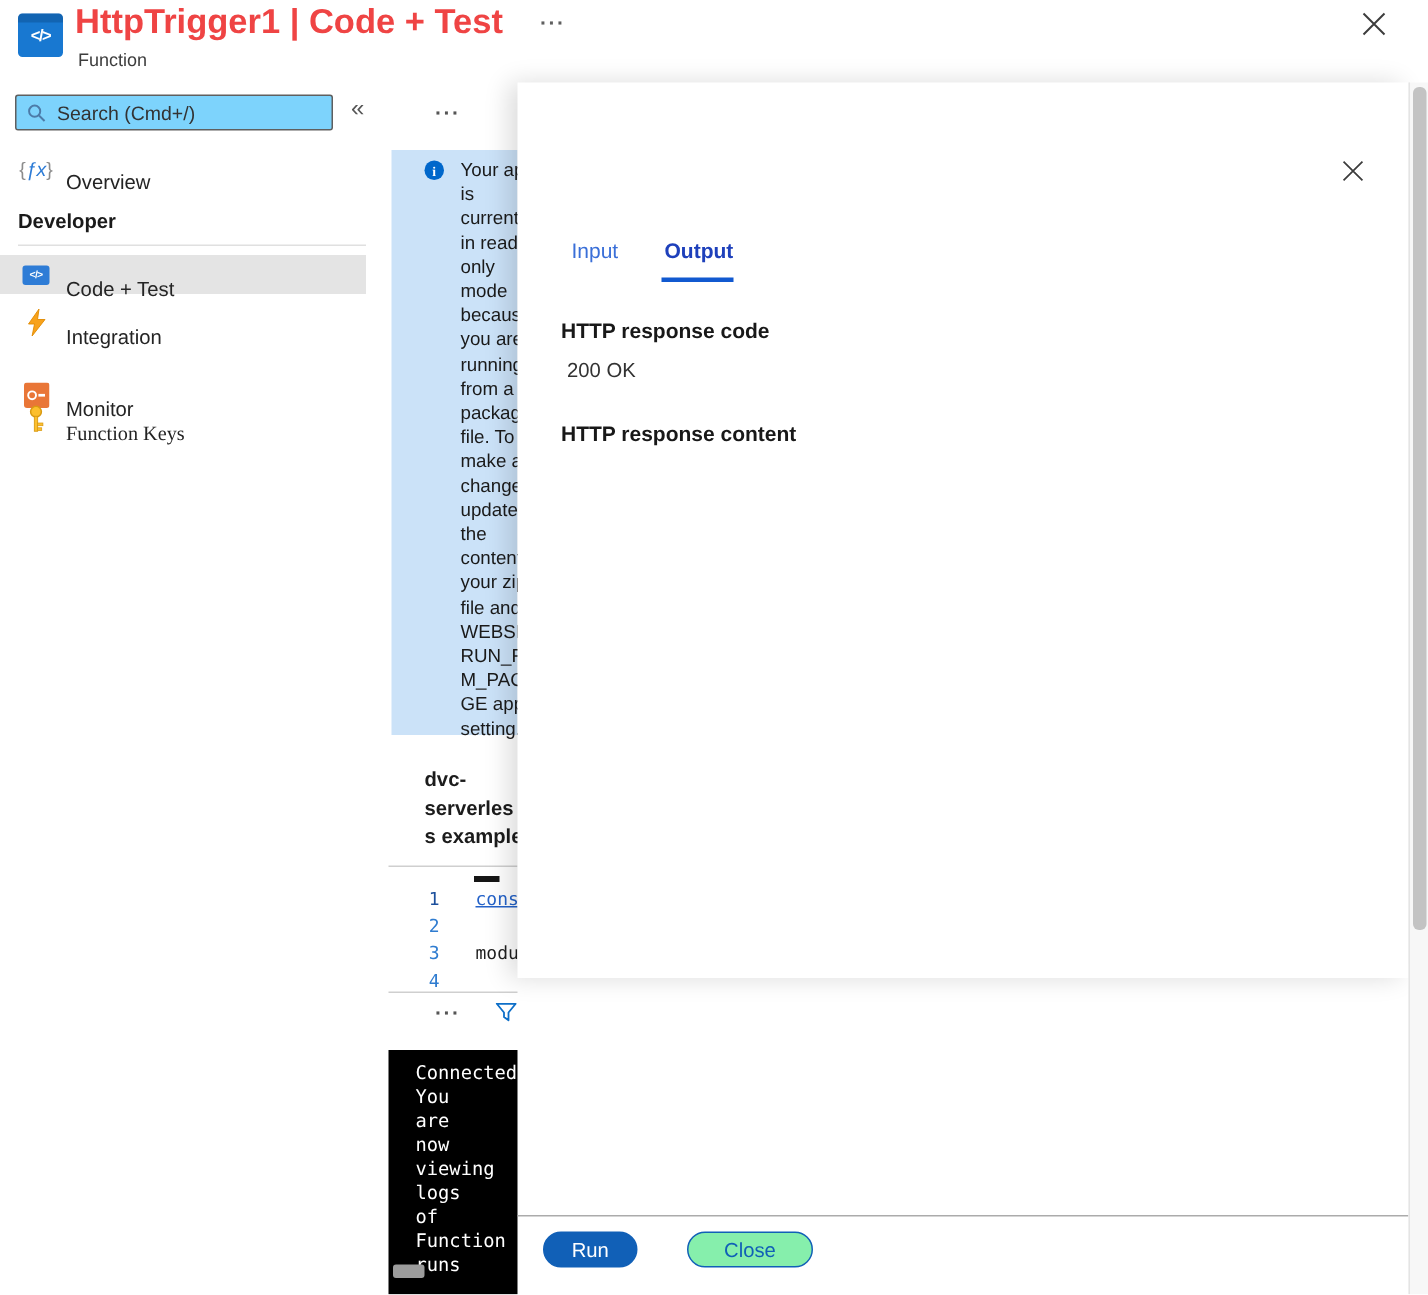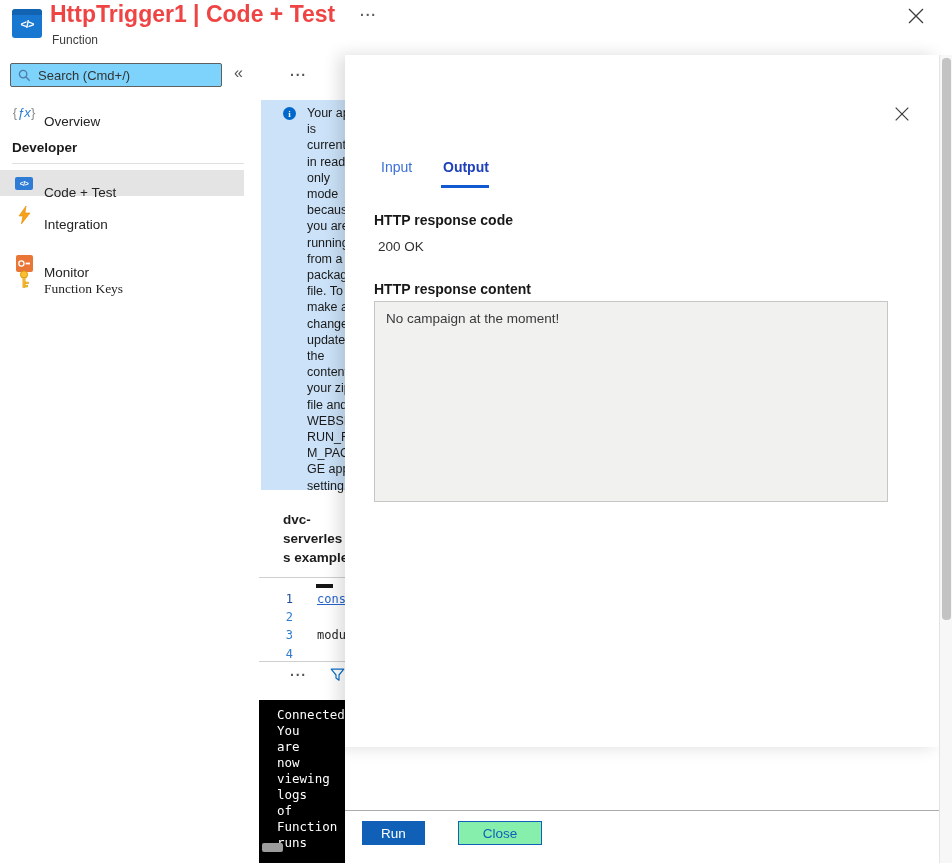--- a/index.html
+++ b/index.html
@@ -58,34 +58,34 @@
   .code-line .cd{margin-left:24px;white-space:pre;color:#1f1f1f;}
   .code-line .cd.kw{color:var(--code-keyword,#2563c9);text-decoration:underline;}
   .bottom-more{left:31px;top:612px;font-size:14px;color:#555;font-weight:bold;letter-spacing:1px;cursor:pointer;}
   .funnel{left:71px;top:613px;cursor:pointer;}
   .console{left:0;top:645px;width:86px;height:163px;background:var(--console-bg,#000);}
   .console-text{left:18px;top:7px;font-family:"DejaVu Sans Mono",monospace;font-size:12.5px;
     line-height:16px;color:var(--console-fg,#fff);white-space:pre;}
   .console-thumb{left:3px;top:143px;width:21px;height:9px;background:#9c9c9c;border-radius:2px;cursor:pointer;}
 
   
-  .panel{left:345px;top:55px;width:594px;height:692px;background:#fff;z-index:5;
+  .panel{left:345px;top:55px;width:594px;height:597px;background:#fff;z-index:5;
     box-shadow:-6px 0 16px rgba(0,0,0,.14);}
   .panel-close{left:548px;top:50px;width:20px;height:20px;cursor:pointer;}
   .tab{top:104px;font-size:14px;cursor:pointer;}
   .tab.inactive{left:36px;color:var(--tab-inactive,#3a6fd8);}
   .tab.active{left:98px;color:var(--tab-active,#1e40bb);font-weight:bold;}
   .tab-underline{left:96px;top:130px;width:48px;height:3px;background:var(--tab-underline,#1159d0);}
   .fld-label{left:29px;font-size:14px;font-weight:600;color:#181818;}
   .fld-value{left:33px;font-size:13.5px;color:#323232;}
   .resp-box{left:29px;top:246px;width:514px;height:201px;box-sizing:border-box;background:#f1f1f0;
     border:1px solid #c8c6c4;padding:9px 11px;font-size:13.5px;color:#3a3a3a;
     font-family:"Liberation Sans",sans-serif;resize:none;outline:none;}
   .footer-line{left:0;top:755px;width:594px;height:1px;background:#ababab;}
-  .btn{top:766px;height:24px;box-sizing:border-box;border-radius:0;font-size:13.5px;
+  .btn{top:766px;height:24px;box-sizing:border-box;border-radius:12px;font-size:13.5px;
     font-family:"Liberation Sans",sans-serif;cursor:pointer;display:flex;align-items:center;justify-content:center;}
   .btn-run{left:17px;width:63px;background:var(--accent,#1160b7);border:1px solid var(--accent,#1160b7);color:#fff;}
   .btn-close{left:113px;width:84px;background:#86efac;border:1px solid var(--accent,#1160b7);color:var(--accent,#1160b7);}
 
   
   .scrollbar{left:939px;top:55px;width:13px;height:808px;background:#f7f7f7;border-left:1px solid #e4e4e4;
     box-sizing:border-box;z-index:6;}
   .scroll-thumb{left:2px;top:3px;width:9px;height:562px;background:#c3c3c3;border-radius:4px;cursor:grab;}
 </style>
 </head>
@@ -243,21 +243,20 @@
     </div>
 
     <div class="abs tab inactive">Input</div>
     <div class="abs tab active">Output</div>
     <div class="abs tab-underline"></div>
 
     <div class="abs fld-label" style="top:157px;">HTTP response code</div>
     <div class="abs fld-value" style="top:184px;">200 OK</div>
 
     <div class="abs fld-label" style="top:226px;">HTTP response content</div>
-    <textarea class="abs resp-box" readonly="" style="">No campaign at the moment!</textarea>
 
     <div class="abs footer-line"></div>
     <button class="abs btn btn-run">Run</button>
     <button class="abs btn btn-close">Close</button>
   </div>
 
   <div class="abs scrollbar">
     <div class="abs scroll-thumb"></div>
   </div>
 

